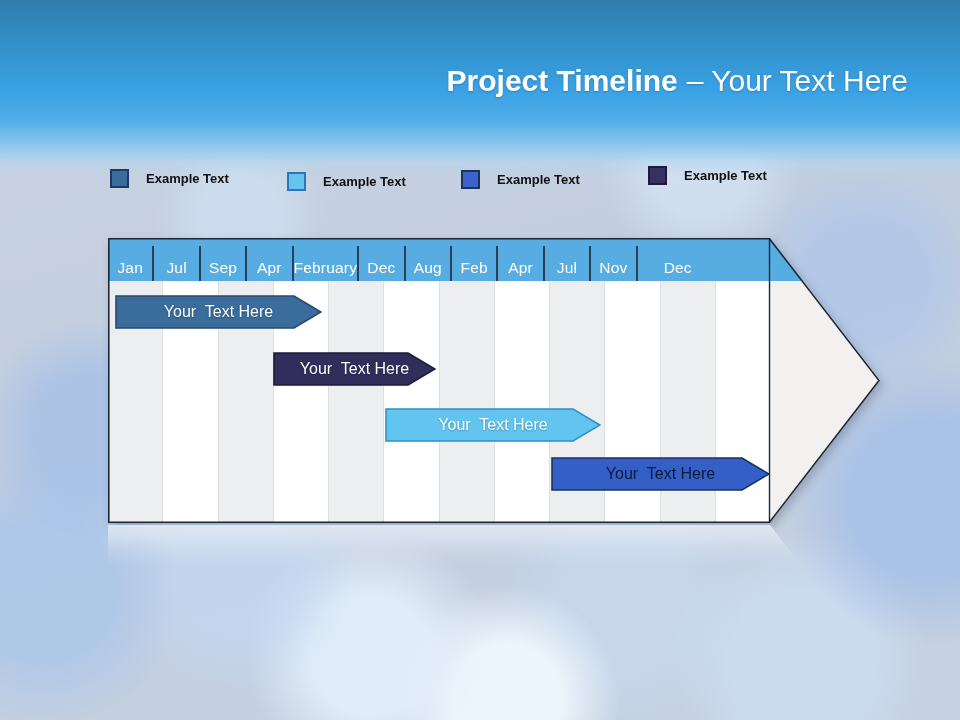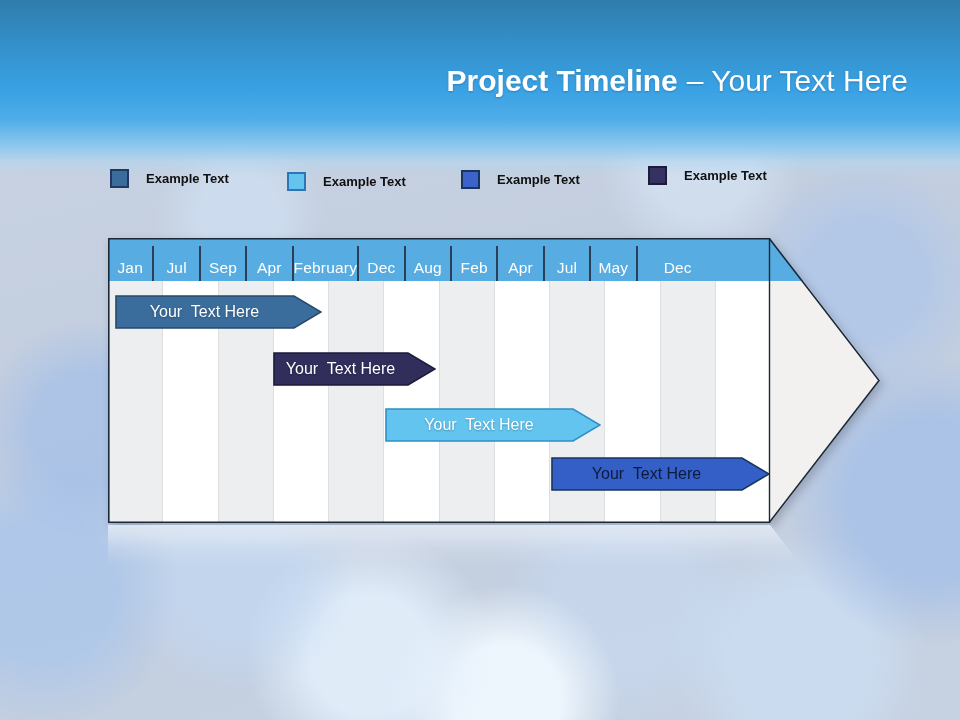--- a/index.html
+++ b/index.html
@@ -60,21 +60,21 @@
          color:#fff;font-size:15.5px;text-align:center;line-height:43px;letter-spacing:.2px;}
   .month:last-child{border-right:none;padding-left:18px;}
   .cols{position:absolute;left:0;top:43px;width:662px;height:242px;display:flex;}
   .col{flex:1 1 0;box-sizing:border-box;border-right:1px solid #dcdee0;}
   .col:nth-child(odd){background:#edeeef;}
   .col:nth-child(even){background:#ffffff;}
   .col:last-child{border-right:none;}
   .tl-outline{position:absolute;left:0;top:0;pointer-events:none;}
 
   
-  .bar{position:absolute;height:34px;}
+  .bar{position:absolute;height:34px;padding-left:28px;}
   .bar svg{position:absolute;left:0;top:0;}
   .bar .bar-label{position:absolute;left:0;top:0;right:28px;height:34px;line-height:34px;
                   text-align:center;font-size:16px;white-space:pre;
                   text-shadow:0 1px 2px rgba(0,0,0,.30);}
   .bar-3 .bar-label{text-shadow:none;font-weight:400;}
   .b-0{left:7px;  top:57px; width:207px;}
   .b-1{left:165px;top:114px;width:163px;}
   .b-2{left:277px;top:170px;width:216px;}
   .b-3{left:443px;top:219px;width:219px;}
 
@@ -120,21 +120,21 @@
         <div class="month">Jan</div>
         <div class="month">Jul</div>
         <div class="month">Sep</div>
         <div class="month">Apr</div>
         <div class="month">February</div>
         <div class="month">Dec</div>
         <div class="month">Aug</div>
         <div class="month">Feb</div>
         <div class="month">Apr</div>
         <div class="month">Jul</div>
-        <div class="month">May</div>
+        <div class="month">Nov</div>
         <div class="month">Dec</div>
       </div>
       <div class="cols">
         <div class="col"></div>
         <div class="col"></div>
         <div class="col"></div>
         <div class="col"></div>
         <div class="col"></div>
         <div class="col"></div>
         <div class="col"></div>

